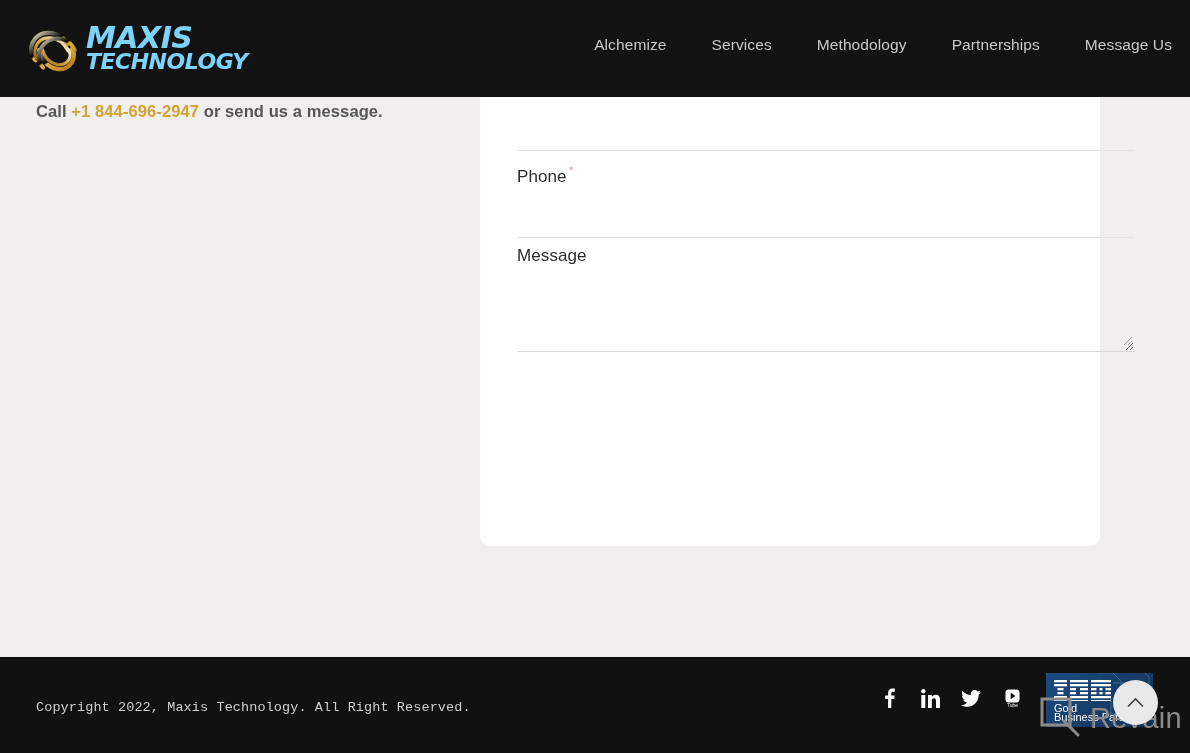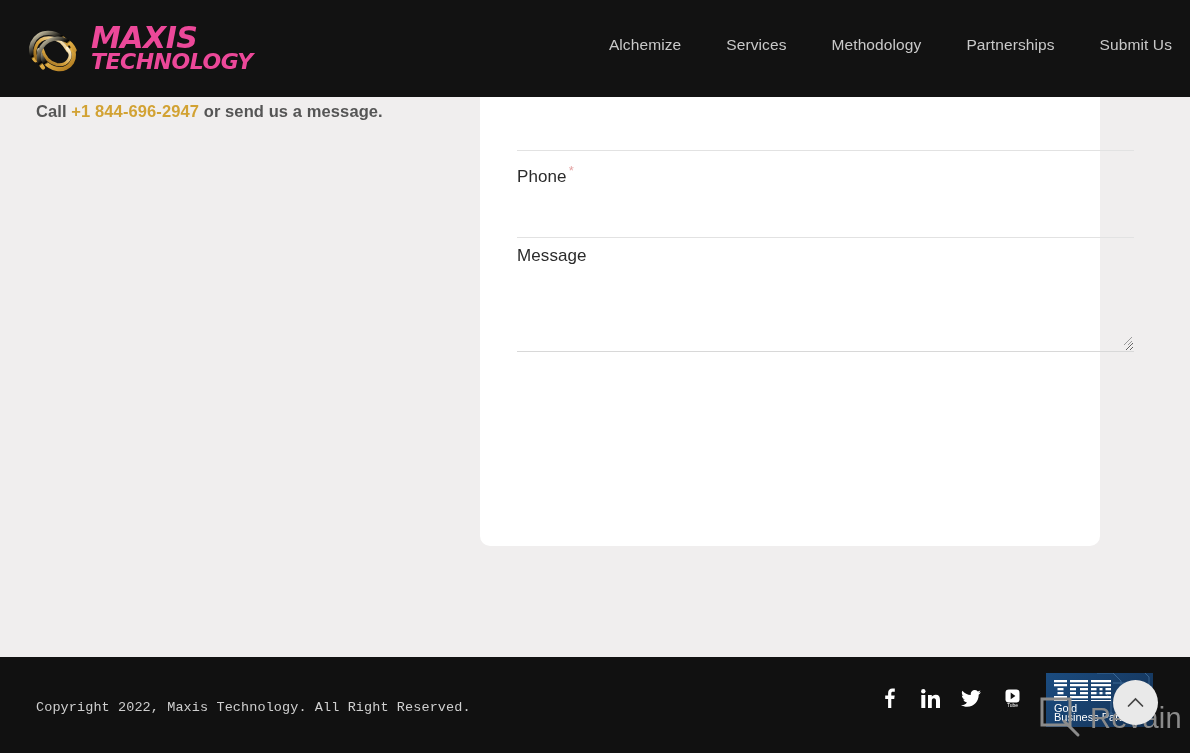--- a/index.html
+++ b/index.html
@@ -35,22 +35,22 @@
     cursor: pointer;
   }
 
   .logo-mark {
     width: 62px;
     height: 62px;
     flex: 0 0 62px;
   }
 
   .logo-text {
-    margin-left: 7px;
-    color: #ec4899;
+    margin-left: 2px;
+    color: #7dd3fc;
     font-family: "DejaVu Sans", sans-serif;
     font-weight: bold;
     font-style: italic;
     line-height: 0.95;
     letter-spacing: -0.5px;
   }
   .logo-line1 { font-size: 30px; }
   .logo-line2 { font-size: 22px; }
 
   .nav {
@@ -346,21 +346,21 @@
       <div class="logo-line1">MAXIS</div>
       <div class="logo-line2">TECHNOLOGY</div>
     </div>
   </div>
 
   <nav class="nav">
     <span class="nav-item">Alchemize</span>
     <span class="nav-item">Services</span>
     <span class="nav-item">Methodology</span>
     <span class="nav-item">Partnerships</span>
-    <span class="nav-item">Submit Us</span>
+    <span class="nav-item">Message Us</span>
   </nav>
 </div>
 
 <div class="footer">
   <div class="copyright">Copyright 2022, Maxis Technology. All Right Reserved.</div>
 
   <div class="socials">
     <span class="social-icon">
       <svg width="11" height="20" viewBox="0 0 11 20" fill="currentColor">
         <path d="M7.3,20 V11 H10.2 L10.7,7.5 H7.3 V5.4 C7.3,4.4 7.6,3.7 9.1,3.7 H10.8 V0.6 C10.5,0.55 9.5,0.45 8.3,0.45 C5.8,0.45 4.1,2 4.1,4.9 V7.5 H1.2 V11 H4.1 V20 Z"></path>

